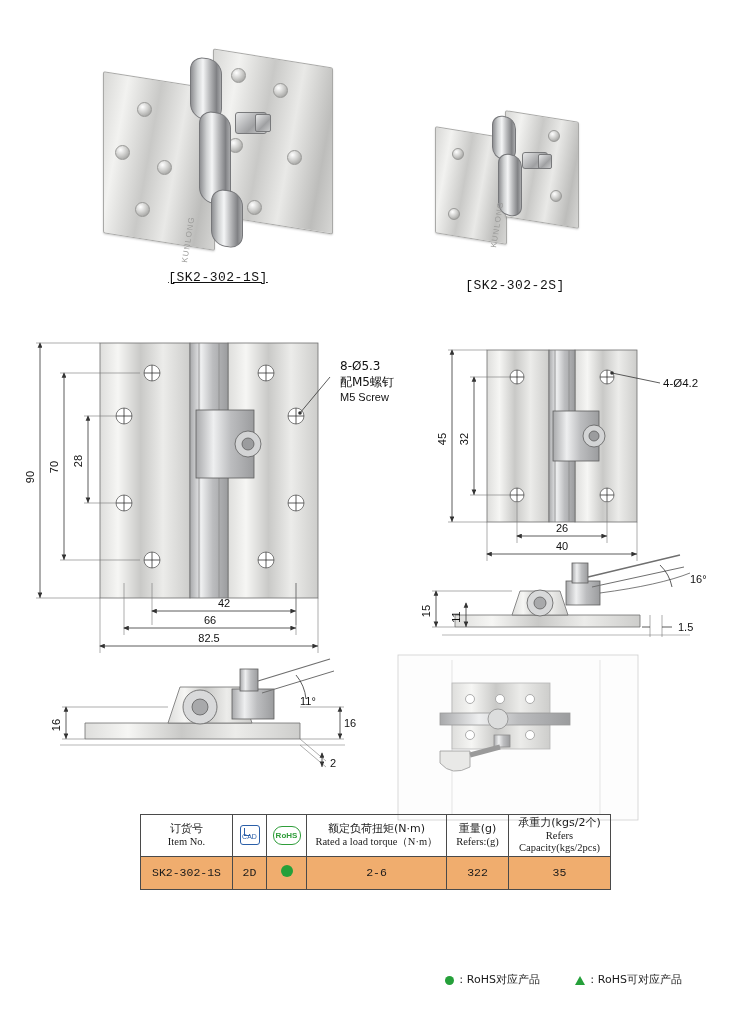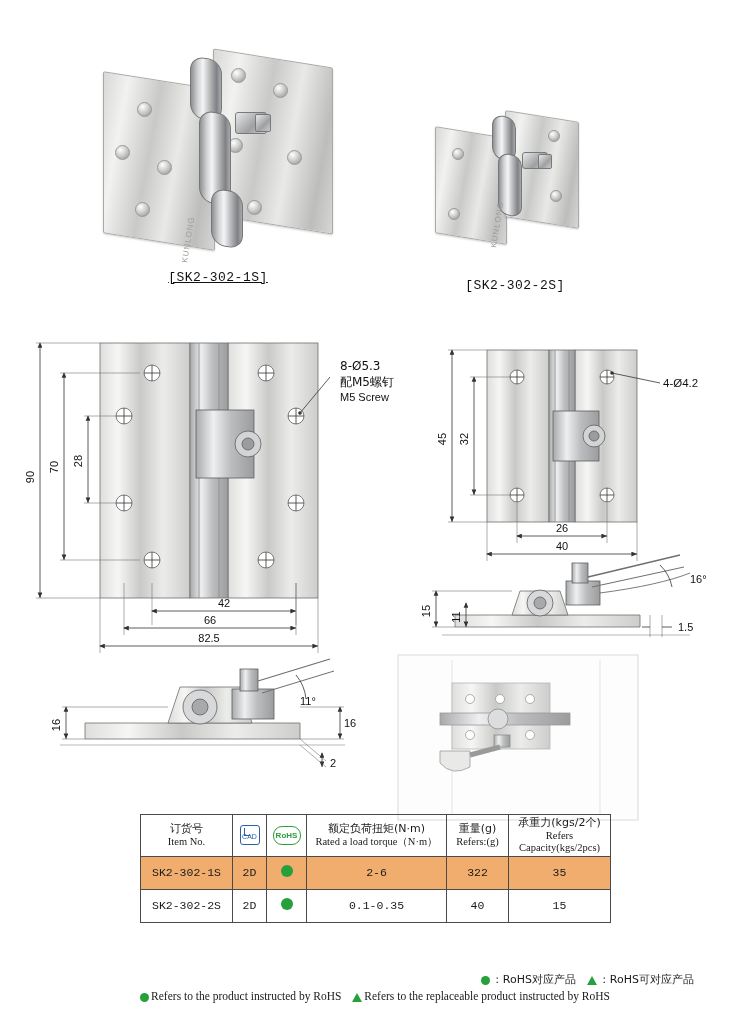--- a/index.html
+++ b/index.html
@@ -152,21 +152,21 @@
   }
   .sm-tri {
     display: inline-block;
     width: 0; height: 0;
     border-left: 5px solid transparent;
     border-right: 5px solid transparent;
     border-bottom: 9px solid #25a03a;
     margin-right: 2px;
     vertical-align: middle;
   }
-  .legend-seg { margin: 0 4px; }
+  .legend-seg { margin: 0 16px; }
   .wm {
     position: absolute;
     font-family: "Liberation Sans", sans-serif;
     font-size: 8px;
     color: #9b9b99;
     letter-spacing: 1px;
   }
 </style>
 </head>
 <body>
@@ -466,43 +466,27 @@
       </thead>
       <tbody>
         <tr class="row-hl">
           <td>SK2-302-1S</td>
           <td>2D</td>
           <td><span class="dot-green"></span></td>
           <td>2-6</td>
           <td>322</td>
           <td>35</td>
         </tr>
-        <tr>
-          <td>SK2-302-2S</td>
-          <td>2D</td>
-          <td><span class="dot-green"></span></td>
-          <td>0.1-0.35</td>
-          <td>40</td>
-          <td>15</td>
-        </tr>
       </tbody>
     </table>
   </div>
 
   <div class="legend-top">
     <span class="legend-seg">
       <span class="sm-dot"></span><span class="cn">：RoHS对应产品</span>
     </span>
     <span class="legend-seg">
       <span class="sm-tri"></span><span class="cn">：RoHS可对应产品</span>
     </span>
   </div>
 
-  <div class="legend-bottom">
-    <span class="legend-seg">
-      <span class="sm-dot"></span><span>Refers to the product instructed by RoHS</span>
-    </span>
-    <span class="legend-seg">
-      <span class="sm-tri"></span><span>Refers to the replaceable product instructed by RoHS</span>
-    </span>
-  </div>
 
 </div>
 
 </body></html>

